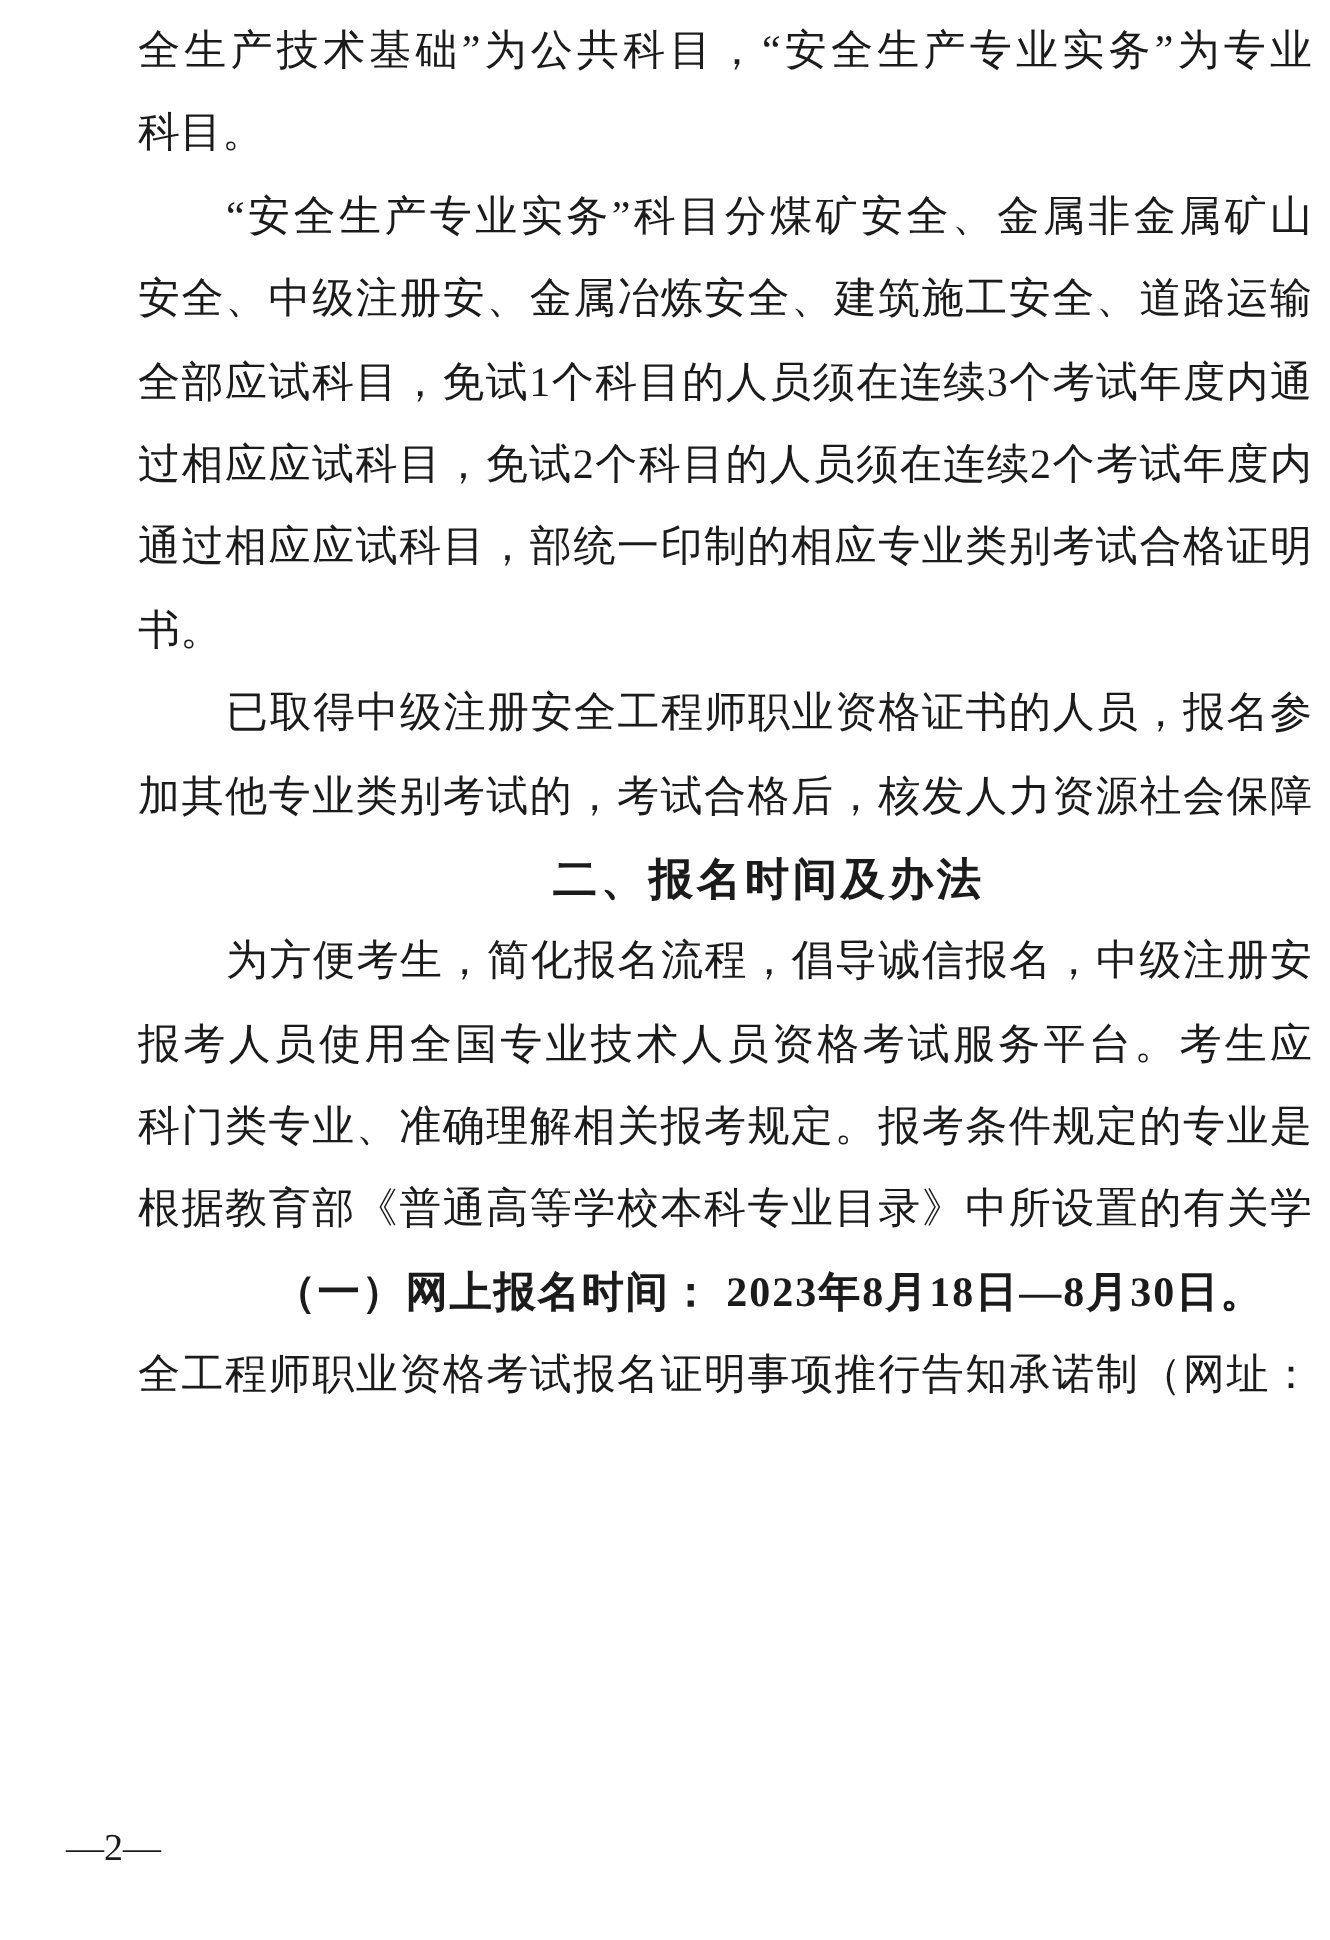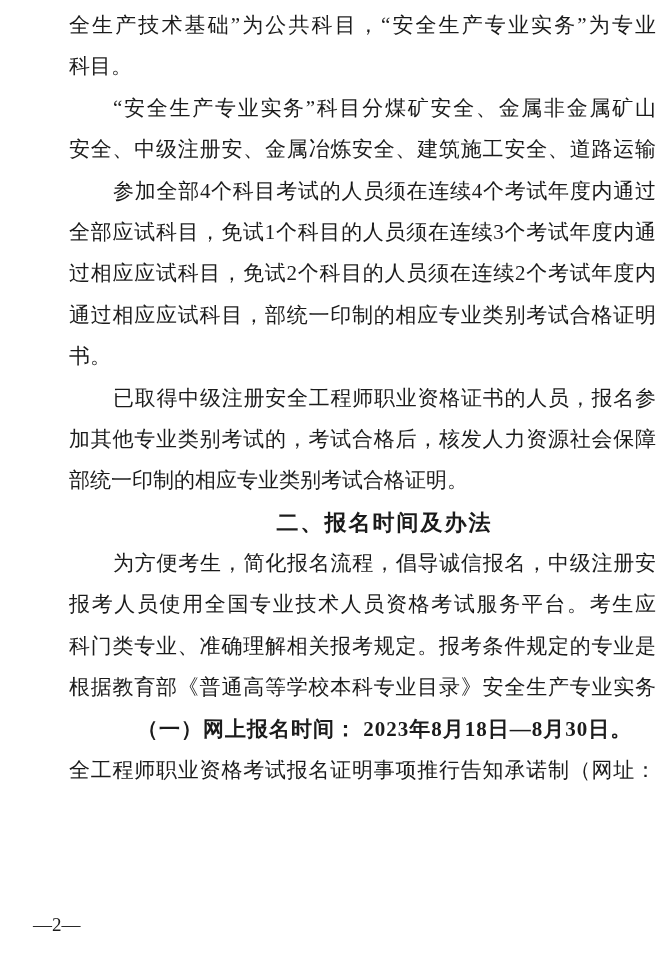--- a/index.html
+++ b/index.html
@@ -60,30 +60,28 @@
 </style>
 </head>
 <body>
 
 <div class="page">
   <div class="content" id="lines-container">
       <div class="line justify">全生产技术基础”为公共科目，“安全生产专业实务”为专业</div>
       <div class="line">科目。</div>
       <div class="line indent justify">“安全生产专业实务”科目分煤矿安全、金属非金属矿山</div>
       <div class="line justify">安全、中级注册安、金属冶炼安全、建筑施工安全、道路运输安</div>
-      <div class="line indent justify">参加全部4个科目考试的人员须在连续4个考试年度内通过</div>
       <div class="line justify">全部应试科目，免试1个科目的人员须在连续3个考试年度内通</div>
       <div class="line justify">过相应应试科目，免试2个科目的人员须在连续2个考试年度内</div>
       <div class="line justify">通过相应应试科目，部统一印制的相应专业类别考试合格证明</div>
       <div class="line">书。</div>
       <div class="line indent justify">已取得中级注册安全工程师职业资格证书的人员，报名参</div>
       <div class="line justify">加其他专业类别考试的，考试合格后，核发人力资源社会保障</div>
-      <div class="line">部统一印制的相应专业类别考试合格证明。</div>
       <div class="line heading indent">二、报名时间及办法</div>
       <div class="line indent justify">为方便考生，简化报名流程，倡导诚信报名，中级注册安</div>
       <div class="line justify">报考人员使用全国专业技术人员资格考试服务平台。考生应</div>
       <div class="line justify">科门类专业、准确理解相关报考规定。报考条件规定的专业是指</div>
-      <div class="line justify">根据教育部《普通高等学校本科专业目录》安全生产专业实务</div>
+      <div class="line justify">根据教育部《普通高等学校本科专业目录》中所设置的有关学</div>
       <div class="line bold-serif indent">（一）网上报名时间： 2023年8月18日—8月30日。</div>
       <div class="line justify">全工程师职业资格考试报名证明事项推行告知承诺制（网址：</div>
     </div>
   <div class="page-number">—2—</div>
 </div>
 
 </body></html>

